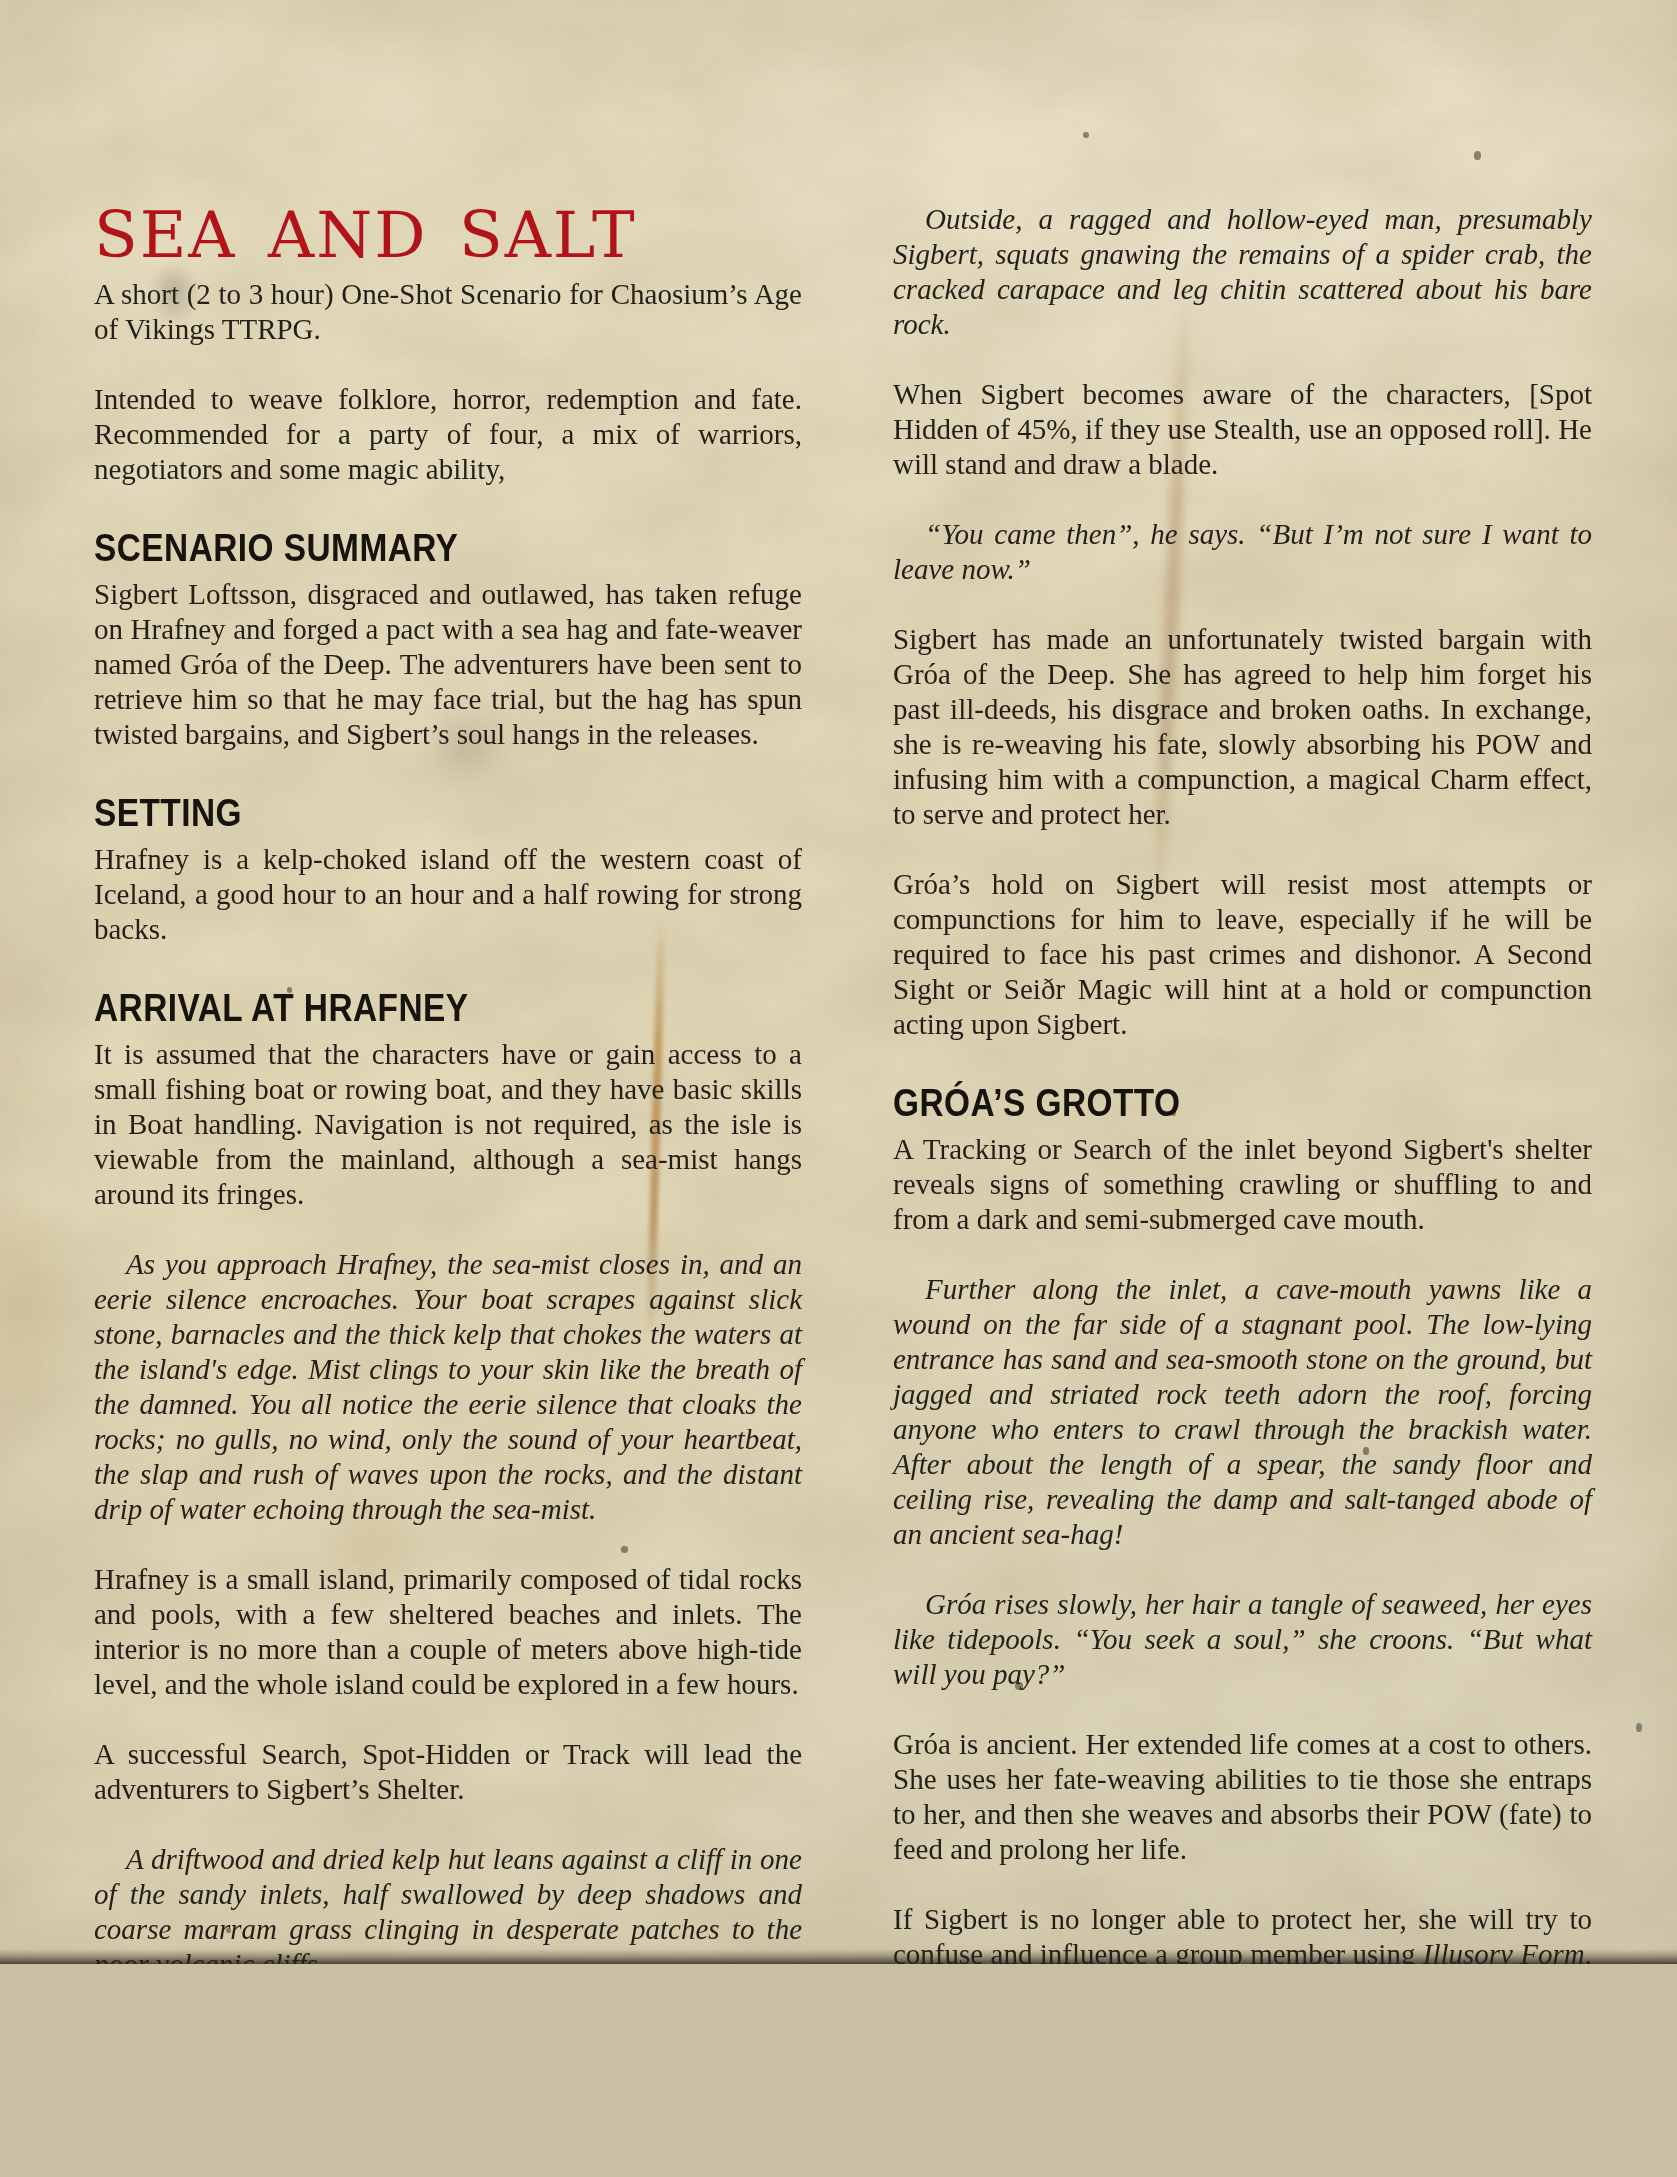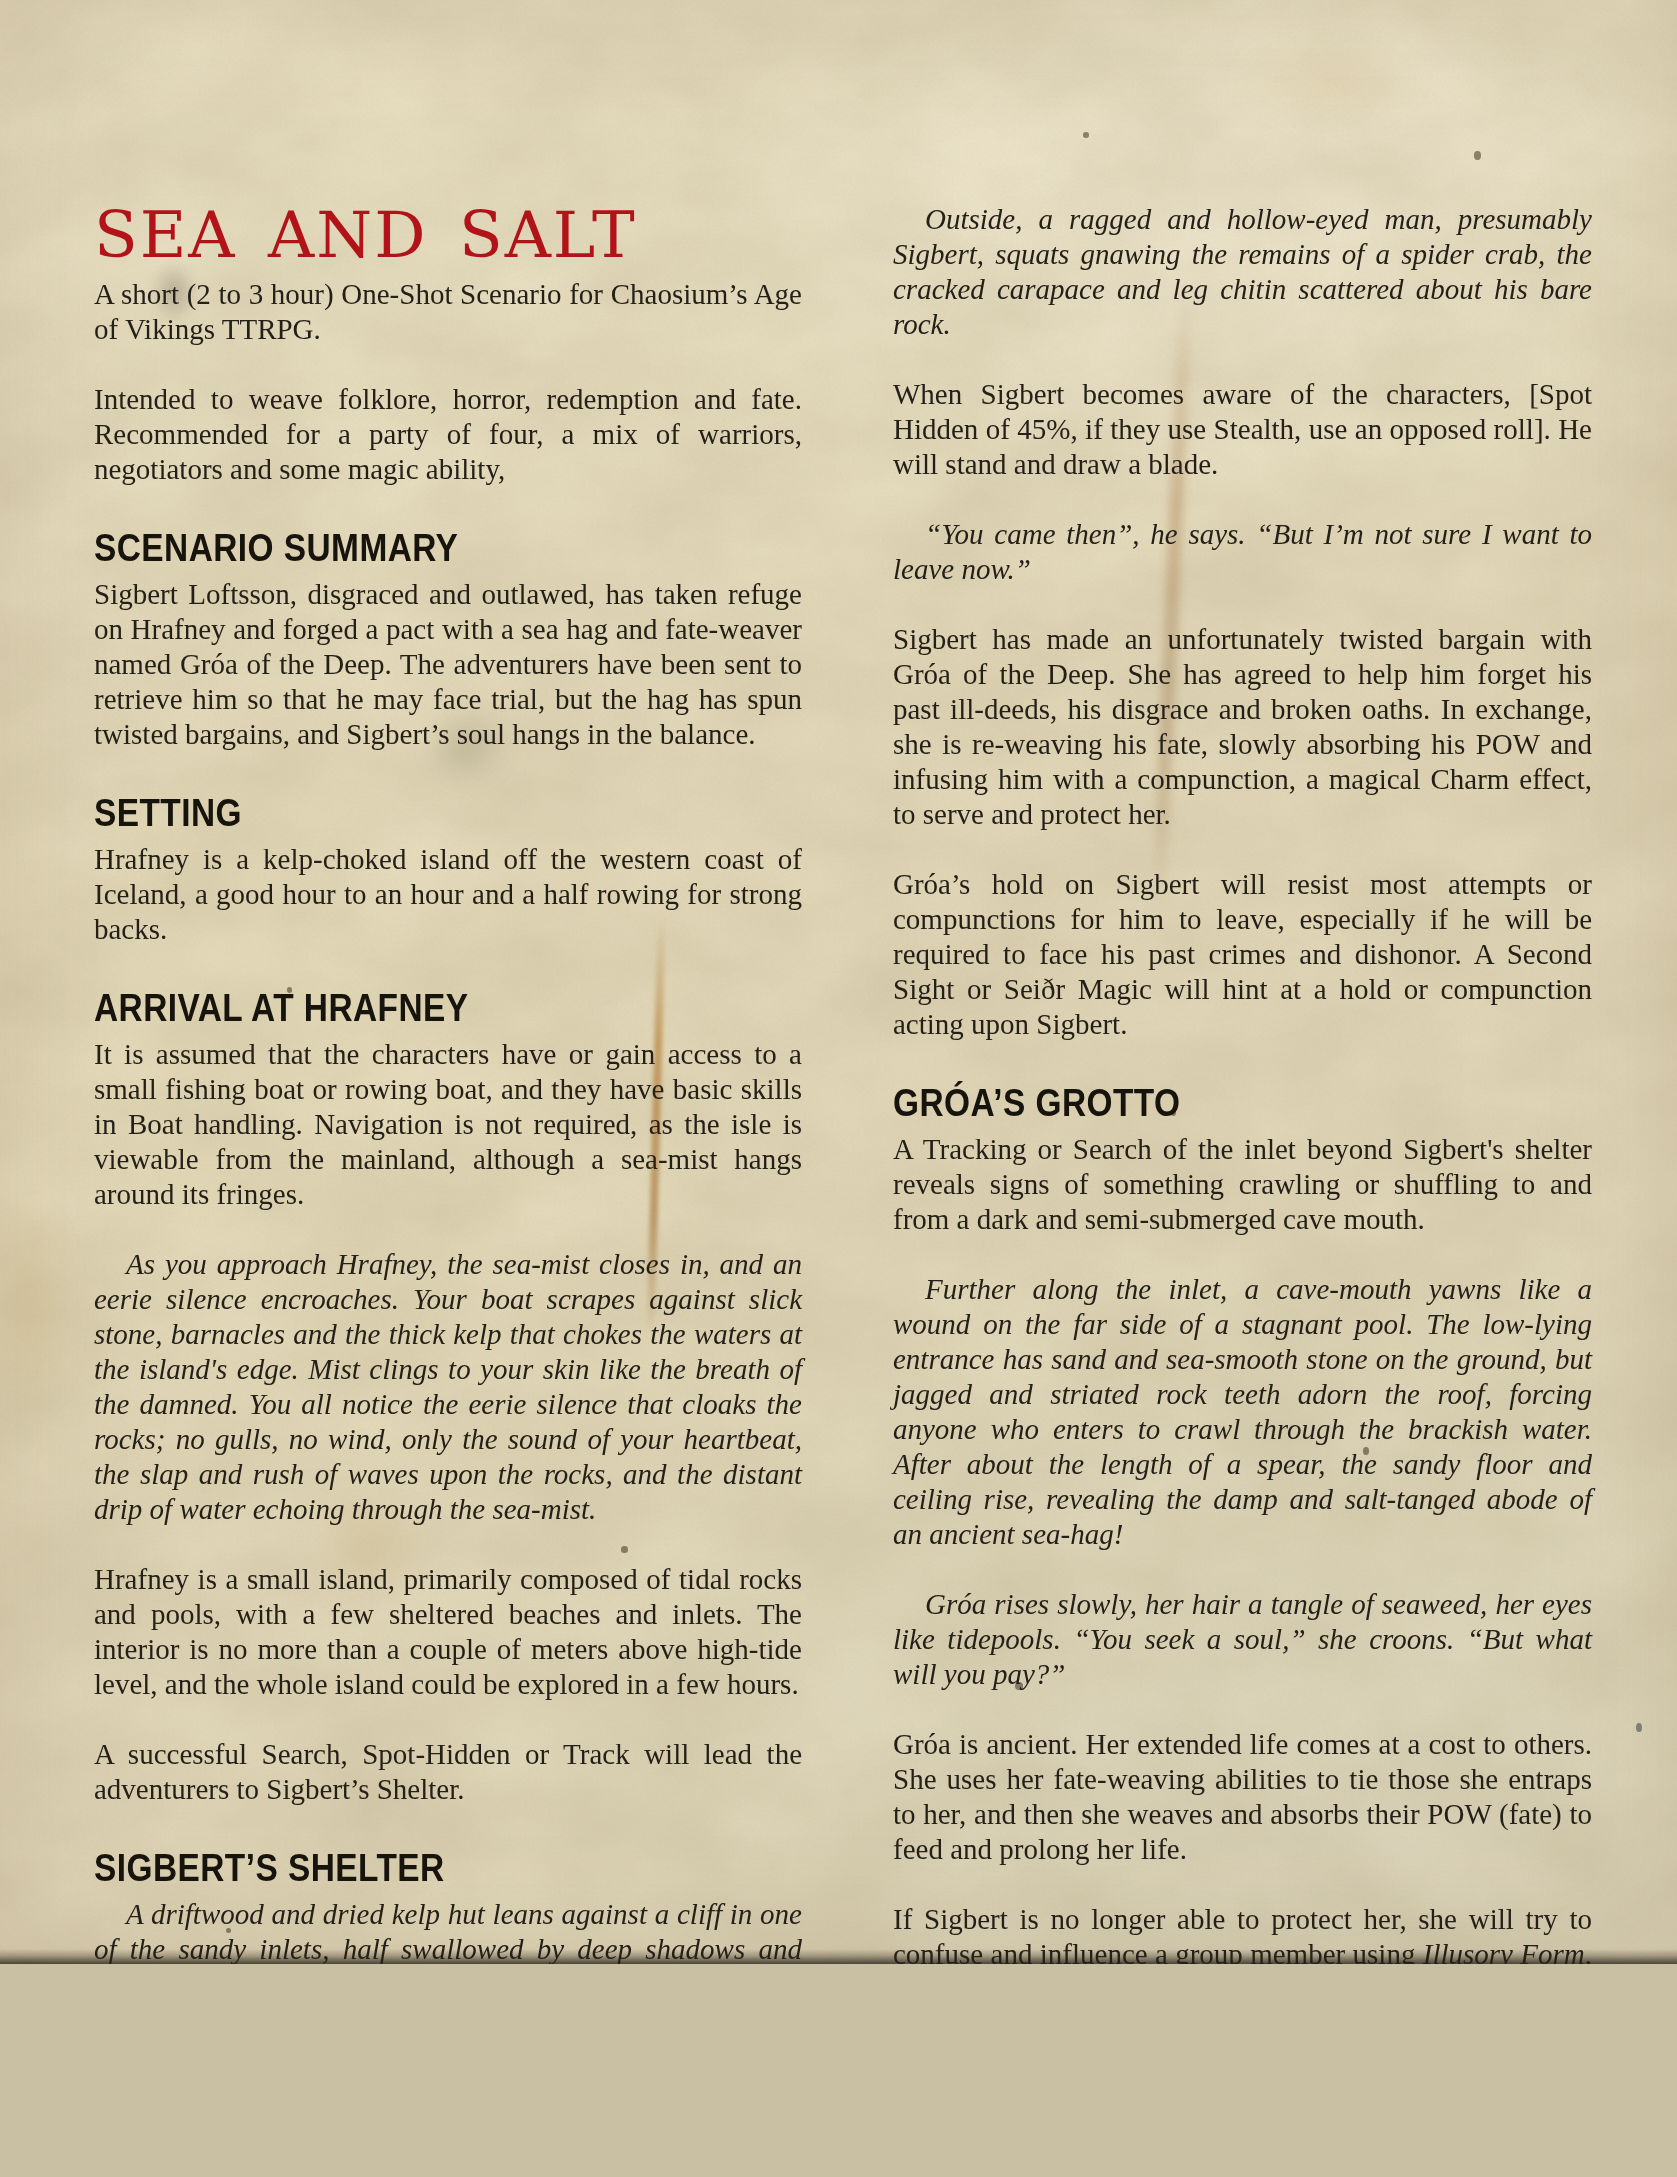--- a/index.html
+++ b/index.html
@@ -108,29 +108,28 @@
     <div class="speck" style="left:1636px;top:1723px;width:5.6px;height:9.4px;background:rgba(55,65,75,0.55);"></div>
     <div class="speck" style="left:287px;top:987px;width:4.7px;height:5.6px;"></div>
     <div class="speck" style="left:226px;top:1928px;width:4.7px;height:4.7px;"></div>
   </div>
 
   <div class="col col-left">
       <h1 class="doc-title">SEA AND SALT</h1>
       <p class="body">A short (2 to 3 hour) One-Shot Scenario for Chaosium’s Age of Vikings TTRPG.</p>
       <p class="body">Intended to weave folklore, horror, redemption and fate. Recommended for a party of four, a mix of warriors, negotiators and some magic ability,</p>
       <h2 class="h2"><span class="h2-inner">SCENARIO SUMMARY</span></h2>
-      <p class="body">Sigbert Loftsson, disgraced and outlawed, has taken refuge on Hrafney and forged a pact with a sea hag and fate-weaver named Gróa of the Deep. The adventurers have been sent to retrieve him so that he may face trial, but the hag has spun twisted bargains, and Sigbert’s soul hangs in the balance.</p>
+      <p class="body">Sigbert Loftsson, disgraced and outlawed, has taken refuge on Hrafney and forged a pact with a sea hag and fate-weaver named Gróa of the Deep. The adventurers have been sent to retrieve him so that he may face trial, but the hag has spun twisted bargains, and Sigbert’s soul hangs in the releases.</p>
       <h2 class="h2"><span class="h2-inner">SETTING</span></h2>
       <p class="body">Hrafney is a kelp-choked island off the western coast of Iceland, a good hour to an hour and a half rowing for strong backs.</p>
       <h2 class="h2"><span class="h2-inner">ARRIVAL AT HRAFNEY</span></h2>
       <p class="body">It is assumed that the characters have or gain access to a small fishing boat or rowing boat, and they have basic skills in Boat handling. Navigation is not required, as the isle is viewable from the mainland, although a sea-mist hangs around its fringes.</p>
       <p class="read">As you approach Hrafney, the sea-mist closes in, and an eerie silence encroaches. Your boat scrapes against slick stone, barnacles and the thick kelp that chokes the waters at the island's edge. Mist clings to your skin like the breath of the damned. You all notice the eerie silence that cloaks the rocks; no gulls, no wind, only the sound of your heartbeat, the slap and rush of waves upon the rocks, and the distant drip of water echoing through the sea-mist.</p>
       <p class="body">Hrafney is a small island, primarily composed of tidal rocks and pools, with a few sheltered beaches and inlets. The interior is no more than a couple of meters above high-tide level, and the whole island could be explored in a few hours.</p>
       <p class="body">A successful Search, Spot-Hidden or Track will lead the adventurers to Sigbert’s Shelter.</p>
-      <h2 class="h2"><span class="h2-inner">SIGBERT’S SHELTER</span></h2>
       <p class="read">A driftwood and dried kelp hut leans against a cliff in one of the sandy inlets, half swallowed by deep shadows and coarse marram grass clinging in desperate patches to the poor volcanic cliffs.</p>
     </div>
   <div class="col col-right">
       <p class="read">Outside, a ragged and hollow-eyed man, presumably Sigbert, squats gnawing the remains of a spider crab, the cracked carapace and leg chitin scattered about his bare rock.</p>
       <p class="body">When Sigbert becomes aware of the characters, [Spot Hidden of 45%, if they use Stealth, use an opposed roll]. He will stand and draw a blade.</p>
       <p class="read">“You came then”, he says. “But I’m not sure I want to leave now.”</p>
       <p class="body">Sigbert has made an unfortunately twisted bargain with Gróa of the Deep. She has agreed to help him forget his past ill-deeds, his disgrace and broken oaths. In exchange, she is re-weaving his fate, slowly absorbing his POW and infusing him with a compunction, a magical Charm effect, to serve and protect her.</p>
       <p class="body">Gróa’s hold on Sigbert will resist most attempts or compunctions for him to leave, especially if he will be required to face his past crimes and dishonor. A Second Sight or Seiðr Magic will hint at a hold or compunction acting upon Sigbert.</p>
       <h2 class="h2"><span class="h2-inner">GRÓA’S GROTTO</span></h2>
       <p class="body">A Tracking or Search of the inlet beyond Sigbert's shelter reveals signs of something crawling or shuffling to and from a dark and semi-submerged cave mouth.</p>

